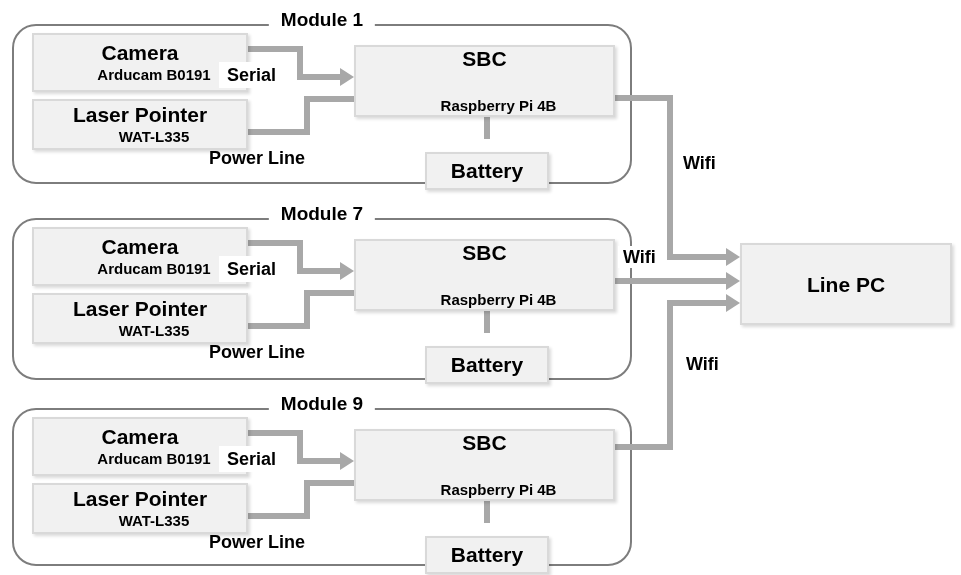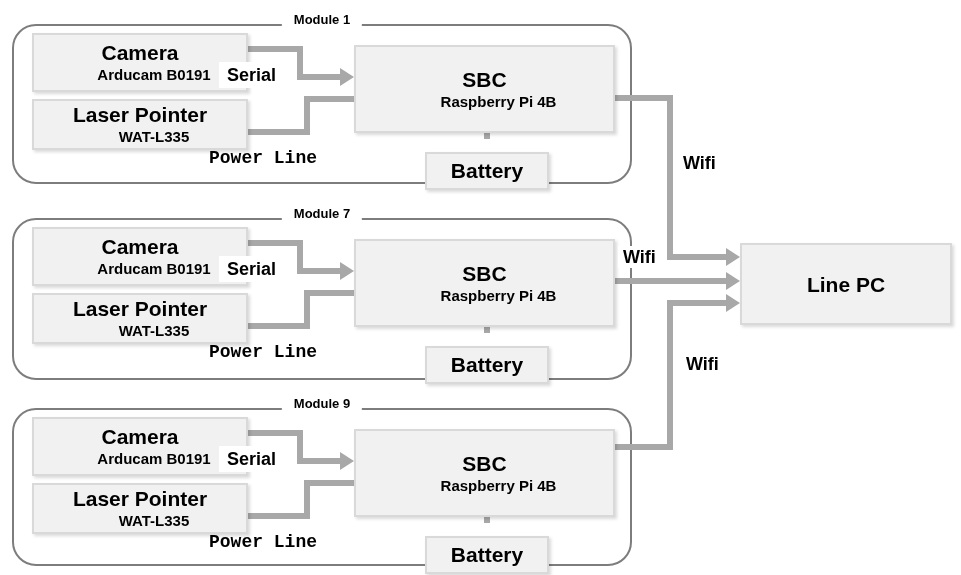--- a/index.html
+++ b/index.html
@@ -29,21 +29,21 @@
     border: 2px solid var(--module_border);
     border-radius: 24px;
     background: transparent;
   }
   .module-title {
     position: absolute;
     top: -17px; left: 50%;
     transform: translateX(-50%);
     background: var(--background);
     padding: 0 12px;
-    font-size: 13px; line-height: 22px;
+    font-size: 19px; line-height: 22px;
     white-space: nowrap;
     z-index: 3;
   }
 
   
   .conn { position: absolute; background: var(--connector); z-index: 1; }
   .arrow {
     position: absolute; width: 0; height: 0; z-index: 1;
     border-top: 9px solid transparent;
     border-bottom: 9px solid transparent;
@@ -61,40 +61,40 @@
     text-align: center;
     z-index: 2;
   }
   .box-title { font-size: 21px; line-height: 24px; }
   .box-model { font-size: 15px; line-height: 19px; margin-left: 28px; }
   .host-line { font-size: 21px; line-height: 27px; }
 
   
   .camera-box  { left: 18px;  top: 7px;   width: 216px; height: 59px; text-align: right; }
   .laser-box   { left: 18px;  top: 73px;  width: 216px; height: 51px; }
-  .sbc-box     { left: 340px; top: 19px;  width: 261px; height: 88px; }
+  .sbc-box     { left: 340px; top: 19px;  width: 261px; height: 72px; justify-content: space-between; }
   .battery-box { left: 411px; top: 126px; width: 124px; height: 38px; }
 
   .ser-h1 { left: 230px; top: 20px;  width: 59px; height: 6px; }
   .ser-v  { left: 283px; top: 20px;  width: 6px;  height: 34px; }
   .ser-h2 { left: 283px; top: 48px;  width: 43px; height: 6px; }
   .ser-ar { left: 326px; top: 42px; }
   .pow-h1 { left: 228px; top: 103px; width: 68px; height: 6px; }
   .pow-v  { left: 290px; top: 70px;  width: 6px;  height: 39px; }
   .pow-h2 { left: 290px; top: 70px;  width: 50px; height: 6px; }
   .bat-v  { left: 470px; top: 91px;  width: 6px;  height: 22px; }
 
   .lbl {
     position: absolute;
     font-size: 18px; line-height: 22px;
     white-space: nowrap;
     z-index: 3;
   }
   .serial-label { left: 205px; top: 36px; background: var(--background); padding: 2px 8px; text-align: center; }
-  .power-label  { left: 195px; top: 121px; font-family: Liberation Mono, monospace; }
+  .power-label  { left: 195px; top: 121px; }
 
   
   .w1a { left: 615px; top: 95px;  width: 54px;  height: 6px; }
   .w1b { left: 667px; top: 95px;  width: 6px;   height: 165px; }
   .w1c { left: 667px; top: 254px; width: 59px;  height: 6px; }
   .w1ar { left: 726px; top: 248px; }
   .w2a { left: 615px; top: 278px; width: 111px; height: 6px; }
   .w2ar { left: 726px; top: 272px; }
   .w3a { left: 615px; top: 444px; width: 54px;  height: 6px; }
   .w3b { left: 667px; top: 300px; width: 6px;   height: 150px; }

